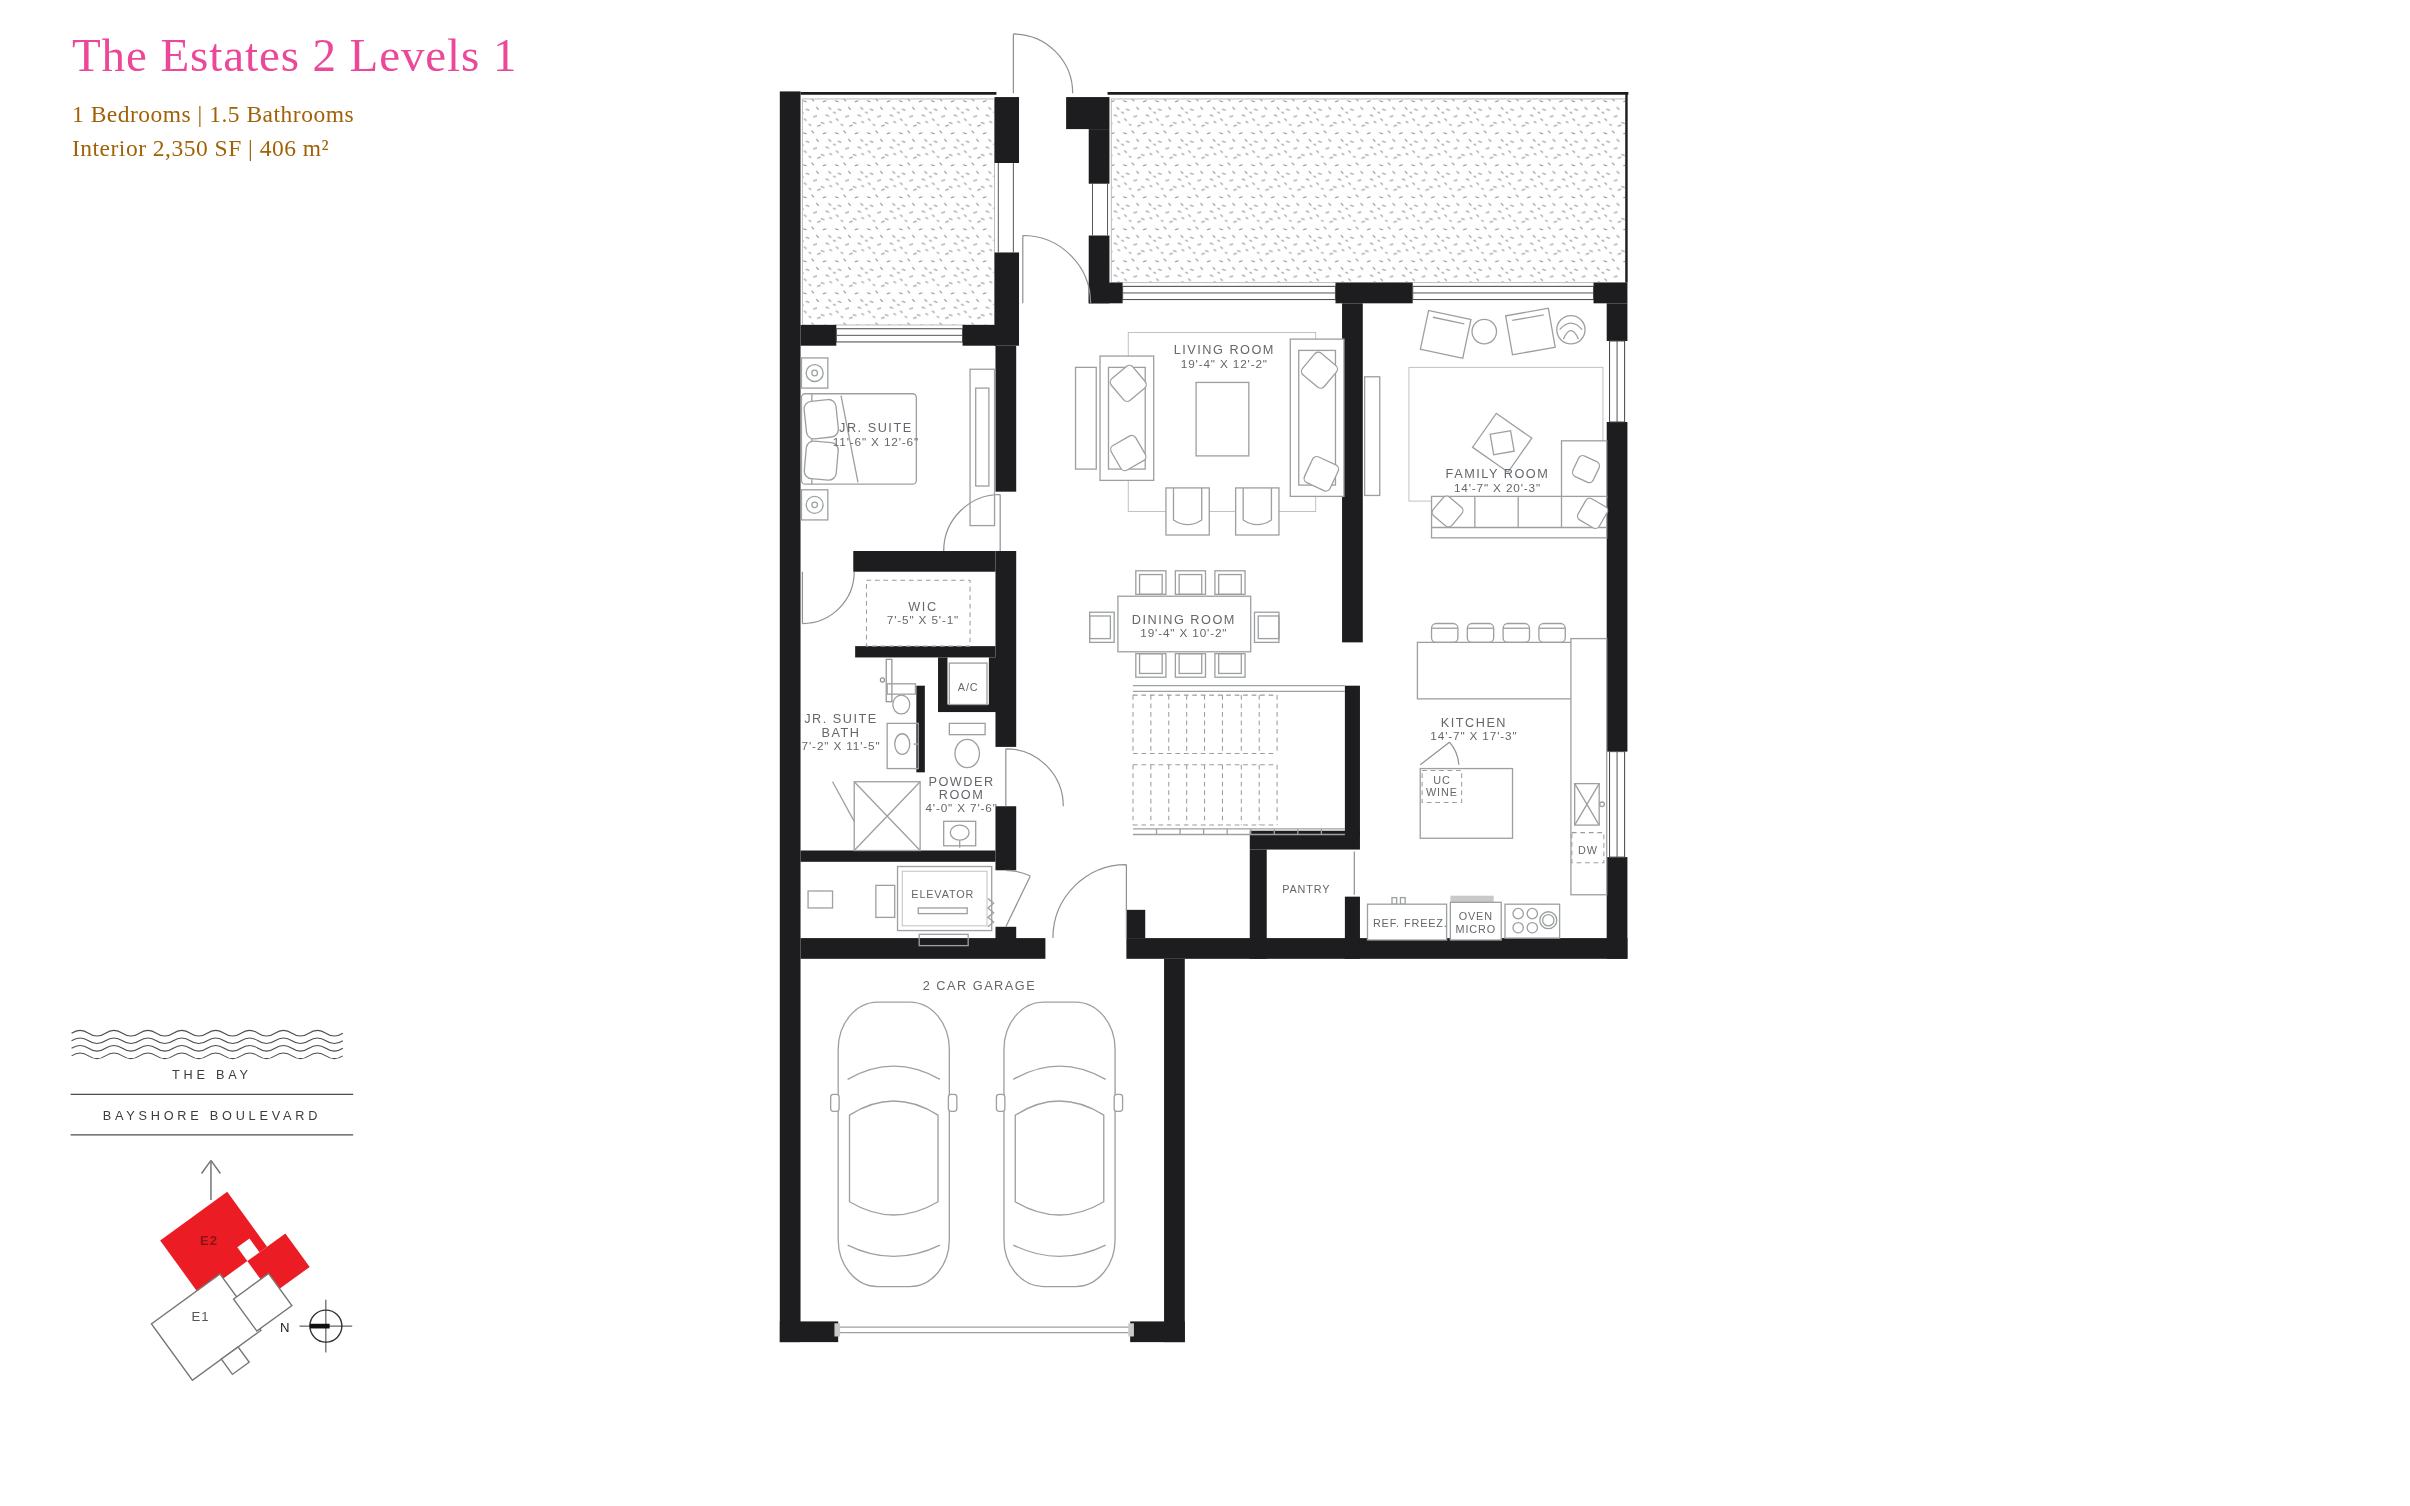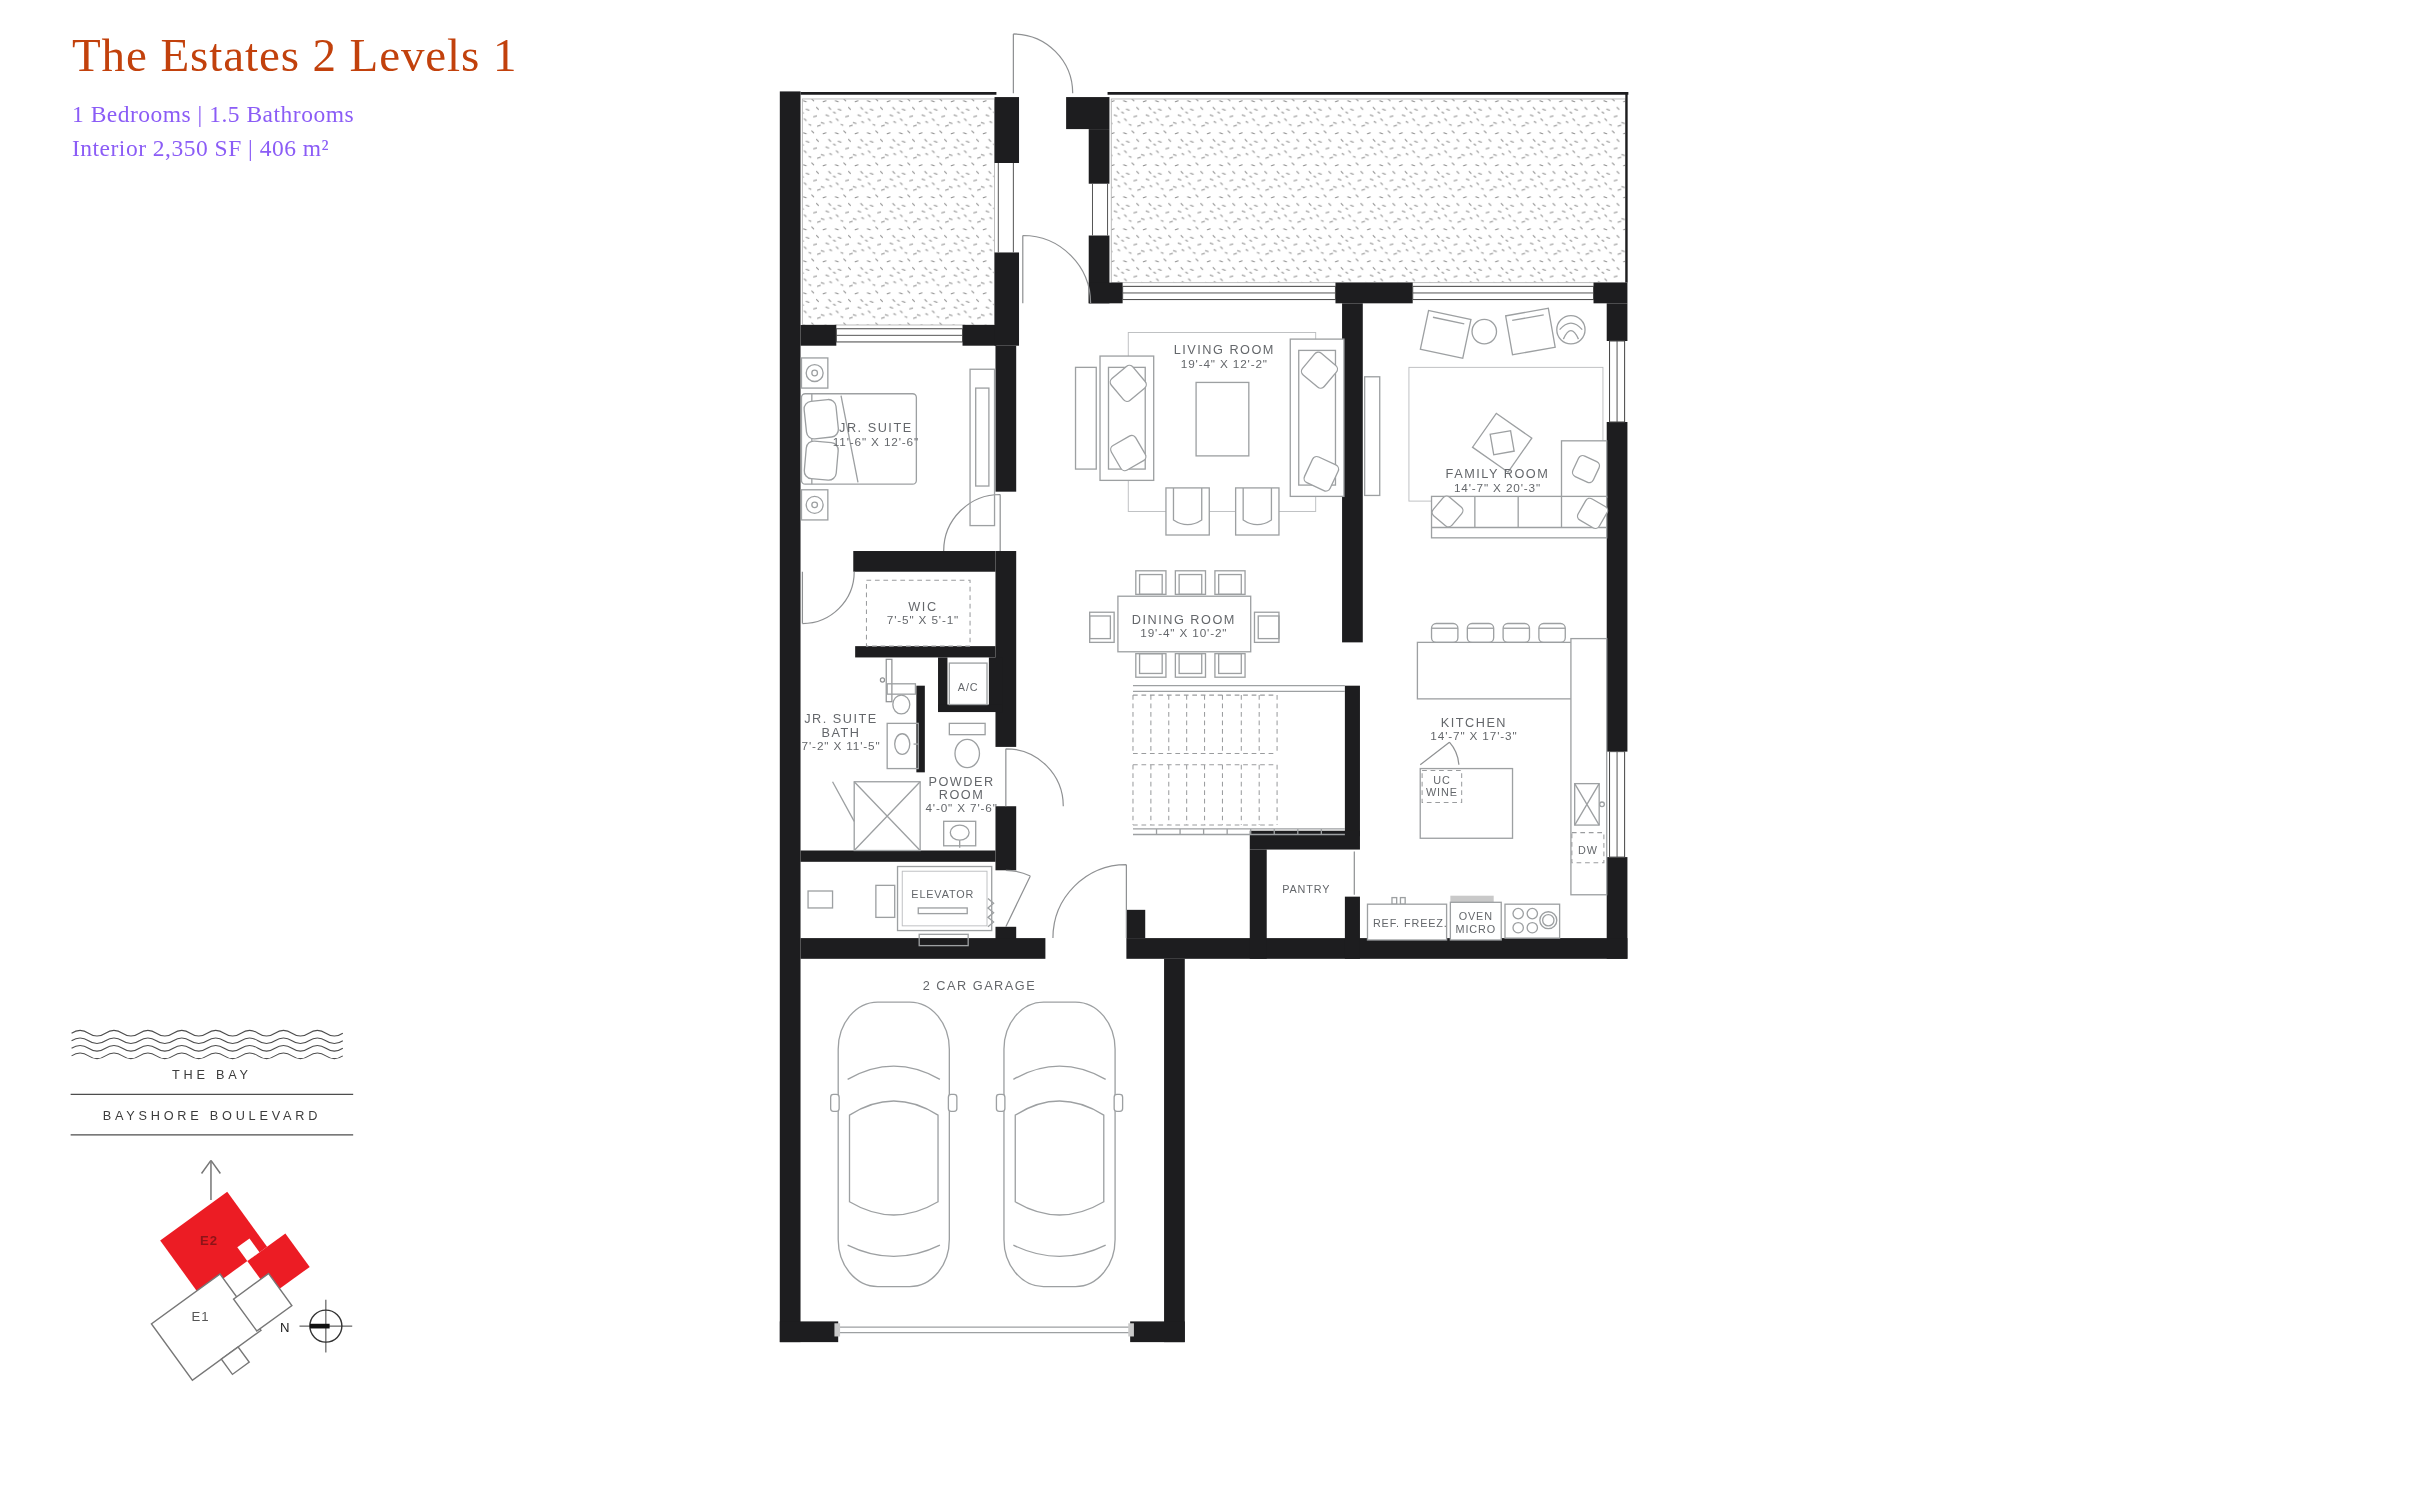--- a/index.html
+++ b/index.html
@@ -1,22 +1,22 @@
 <!DOCTYPE html>
 <html style="font-size:15px"><head>
 <meta charset="utf-8">
 <style>
   html,body{margin:0;padding:0;}
   body{width:2411px;height:1507px;background:#ffffff;position:relative;overflow:hidden;
        font-family:"Liberation Sans",sans-serif;}
   .header{position:absolute;left:72px;top:28px;color:#1c1c1c;}
   .header h1{font-family:"Liberation Serif",serif;font-weight:400;font-size:47px;
-             margin:0 8px 19px 0;letter-spacing:0.9px;color:#c2410c;}
+             margin:0 8px 19px 0;letter-spacing:0.9px;color:#ec4899;}
   .spec-line{font-family:"Liberation Serif",serif;font-size:23.5px;letter-spacing:0.5px;
-             margin:6.6px 0;color:#8b5cf6;}
+             margin:6.6px 0;color:#a16207;}
   svg.plan{position:absolute;left:0;top:0;}
   svg text{font-family:"Liberation Sans",sans-serif;fill:#64676b;}
   .rlabel{font-size:13.5px;letter-spacing:1.6px;text-anchor:middle;}
   .rdims{font-size:12.5px;letter-spacing:.9px;text-anchor:middle;}
   .slabel{font-size:11.5px;letter-spacing:.9px;text-anchor:middle;}
   .map-label{font-size:13.5px;letter-spacing:4px;text-anchor:middle;fill:#3c3c3c;}
   .unit-label{font-size:14px;letter-spacing:1px;text-anchor:middle;fill:#555;}
   .unit-label-hl{font-size:14px;letter-spacing:1px;text-anchor:middle;fill:#8d1418;font-weight:bold;}
   .wall{fill:#1d1d1f;}
   .furn{fill:none;stroke:#9da0a2;stroke-width:1.4;}

